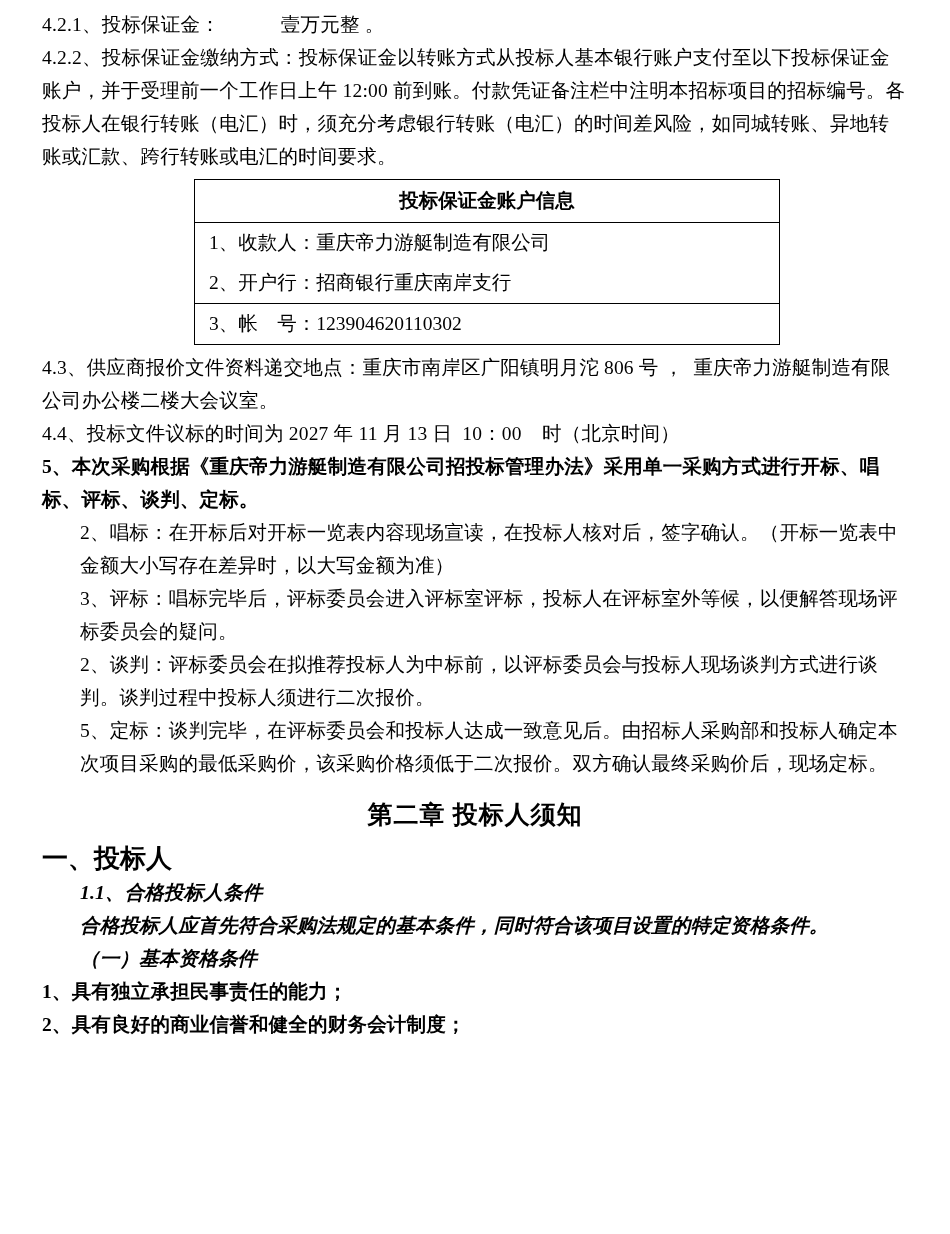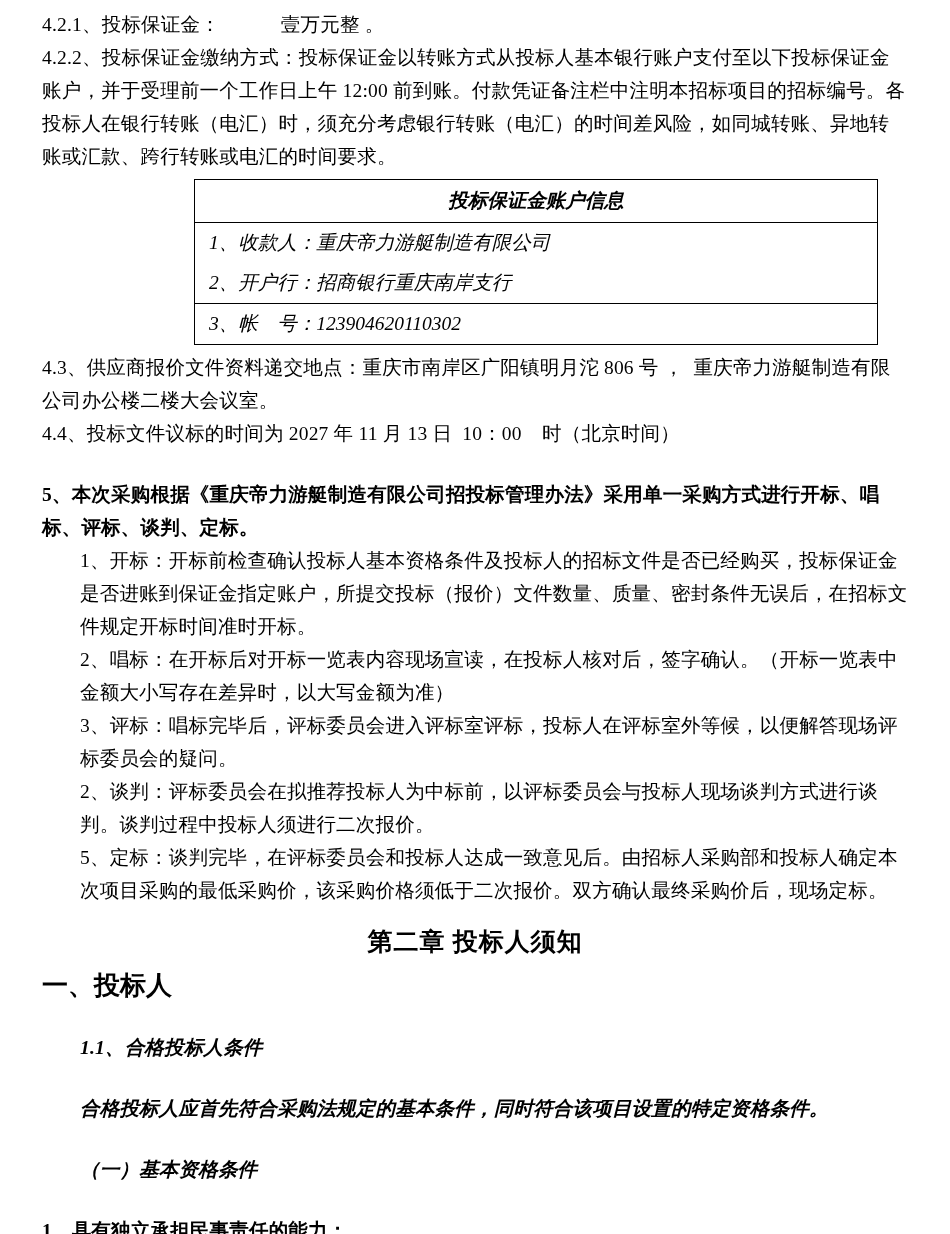--- a/index.html
+++ b/index.html
@@ -20,29 +20,28 @@
     padding: 8px 42px 26px 42px;
     position: relative;
   }
   .ln {
     font-size: 19.5px;
     line-height: 33px;
     white-space: pre-wrap;
     letter-spacing: 0.2px;
   }
   .indent2 { padding-left: 38px; }
-  .bold { font-weight: bold; margin-top: 28px; }
+  .bold { font-weight: bold; }
 
   
   .acct-table {
-    width: 684px;
+    width: 586px;
     margin: 6px 0 6px 152px;
     border-collapse: collapse;
     border: 1px solid #000;
-    font-style: italic;
   }
   .acct-table td {
     border: 1px solid #000;
     padding: 4px 10px 5px 14px;
     font-size: 19.5px;
     line-height: 31px;
   }
   .acct-table td.head {
     text-align: center;
     font-weight: bold;
@@ -94,21 +93,20 @@
     </tr>
     <tr class="lastrow">
       <td>3、帐　号：123904620110302</td>
     </tr>
   </tbody>
     </table>
 
   <div class="ln">4.3、供应商报价文件资料递交地点：重庆市南岸区广阳镇明月沱 806 号 ，  重庆帝力游艇制造有限公司办公楼二楼大会议室。</div>
   <div class="ln">4.4、投标文件议标的时间为 2027 年 11 月 13 日  10：00    时（北京时间）</div>
   <div class="ln bold">5、本次采购根据《重庆帝力游艇制造有限公司招投标管理办法》采用单一采购方式进行开标、唱标、评标、谈判、定标。</div>
-  <div class="ln indent2">1、开标：开标前检查确认投标人基本资格条件及投标人的招标文件是否已经购买，投标保证金是否进账到保证金指定账户，所提交投标（报价）文件数量、质量、密封条件无误后，在招标文件规定开标时间准时开标。</div>
   <div class="ln indent2">2、唱标：在开标后对开标一览表内容现场宣读，在投标人核对后，签字确认。（开标一览表中金额大小写存在差异时，以大写金额为准）</div>
   <div class="ln indent2">3、评标：唱标完毕后，评标委员会进入评标室评标，投标人在评标室外等候，以便解答现场评标委员会的疑问。</div>
   <div class="ln indent2">2、谈判：评标委员会在拟推荐投标人为中标前，以评标委员会与投标人现场谈判方式进行谈判。谈判过程中投标人须进行二次报价。</div>
   <div class="ln indent2">5、定标：谈判完毕，在评标委员会和投标人达成一致意见后。由招标人采购部和投标人确定本次项目采购的最低采购价，该采购价格须低于二次报价。双方确认最终采购价后，现场定标。</div>
 
   <div class="chapter-title">第二章  投标人须知</div>
 
   <div class="sec-head">一、投标人</div>
 
   <div class="ln bold pad-left-small">1.1、合格投标人条件</div>

